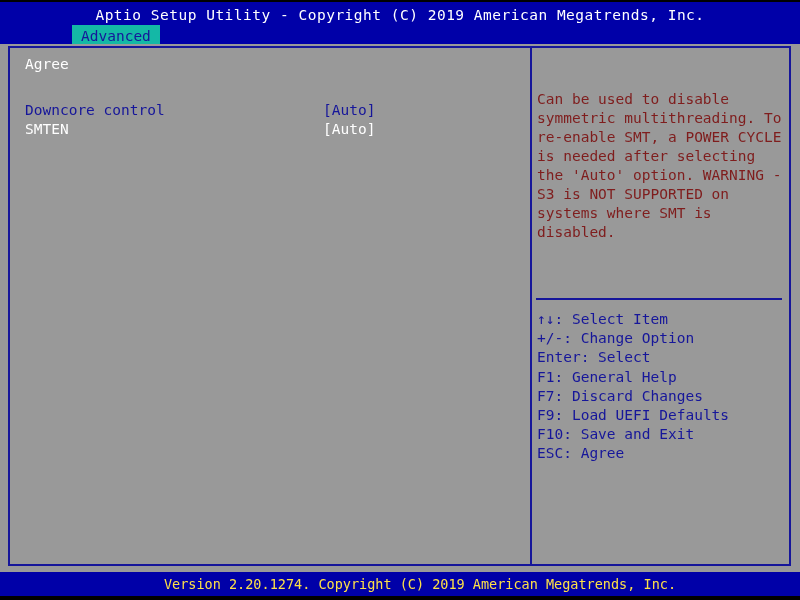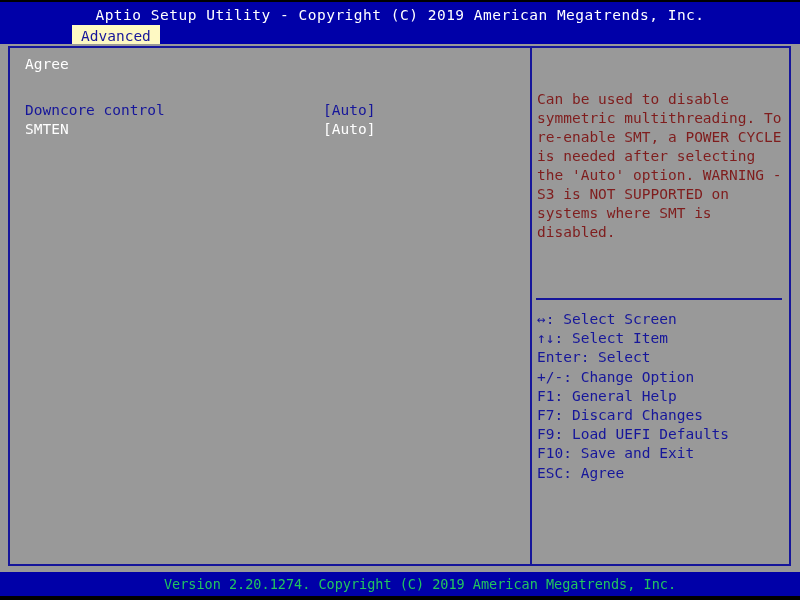--- a/index.html
+++ b/index.html
@@ -35,21 +35,21 @@
     letter-spacing:0.5px;
     white-space:pre;
   }
   .tab-strip {
     position:absolute; left:0; top:23px; width:800px; height:21px;
   }
   .tab-active {
     position:absolute; left:72px; top:0px;
     height:21px;
     padding:2px 9px 0 9px;
-    background:#fef9c3;
+    background:#14b8a6;
     color:#16169a;
     font-size:14.5px;
     line-height:19px;
     white-space:pre;
   }
 
   
   .body-area {
     position:absolute; left:0; top:44px; width:800px; height:528px;
     background:#999999;
@@ -140,21 +140,21 @@
   .key-line { white-space:pre; }
 
   
   .footer-bar {
     position:absolute; left:0; top:572px; width:800px; height:24px;
     background:#0000a8;
   }
   .footer-text {
     position:absolute; left:0; top:4px; width:800px;
     text-align:center;
-    color:#22c55e;
+    color:#fde047;
     font-size:13.5px;
     white-space:pre;
     padding-left:40px;
   }
   .bottom-strip {
     position:absolute; left:0; top:596px; width:800px; height:4px;
     background:#000000;
   }
 </style>
 </head>
@@ -187,24 +187,23 @@
     <div class="opt-row r1">
       <span class="opt-label normal">SMTEN</span>
       <span class="opt-value normal">[Auto]</span>
     </div>
   </div>
 
   <div class="right-pane">
     <div class="help-text">Can be used to disable symmetric multithreading. To re-enable SMT, a POWER CYCLE is needed after selecting the 'Auto' option. WARNING - S3 is NOT SUPPORTED on systems where SMT is disabled.</div>
     <div class="divider-h"></div>
     <div class="keys">
-        <div class="key-line"><span>↔:</span><span> Select Screen</span></div>
         <div class="key-line"><span>↑↓:</span><span> Select Item</span></div>
+        <div class="key-line"><span>+/-:</span><span> Change Option</span></div>
         <div class="key-line"><span>Enter:</span><span> Select</span></div>
-        <div class="key-line"><span>+/-:</span><span> Change Option</span></div>
         <div class="key-line"><span>F1:</span><span> General Help</span></div>
         <div class="key-line"><span>F7:</span><span> Discard Changes</span></div>
         <div class="key-line"><span>F9:</span><span> Load UEFI Defaults</span></div>
         <div class="key-line"><span>F10:</span><span> Save and Exit</span></div>
         <div class="key-line"><span>ESC:</span><span> Agree</span></div>
       </div>
   </div>
 
   <div class="footer-bar">
     <div class="footer-text">Version 2.20.1274. Copyright (C) 2019 American Megatrends, Inc.</div>

